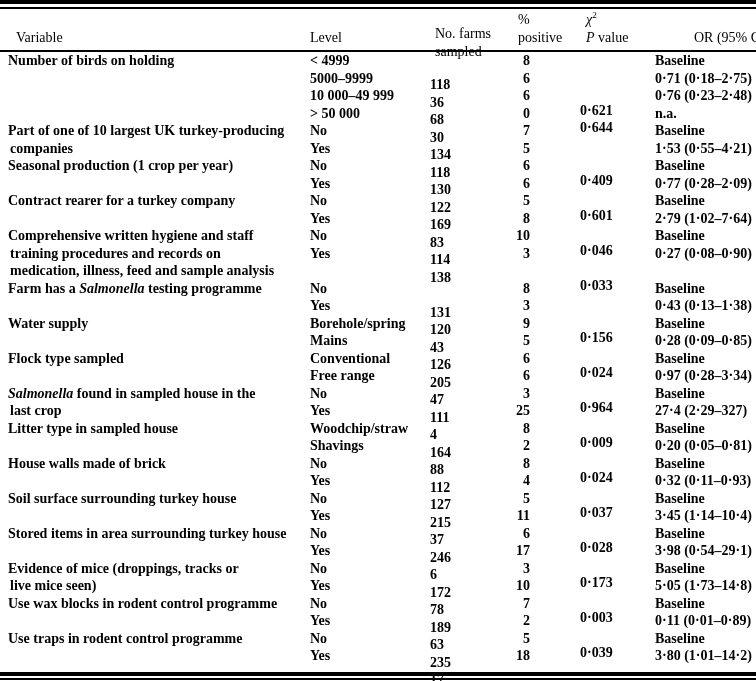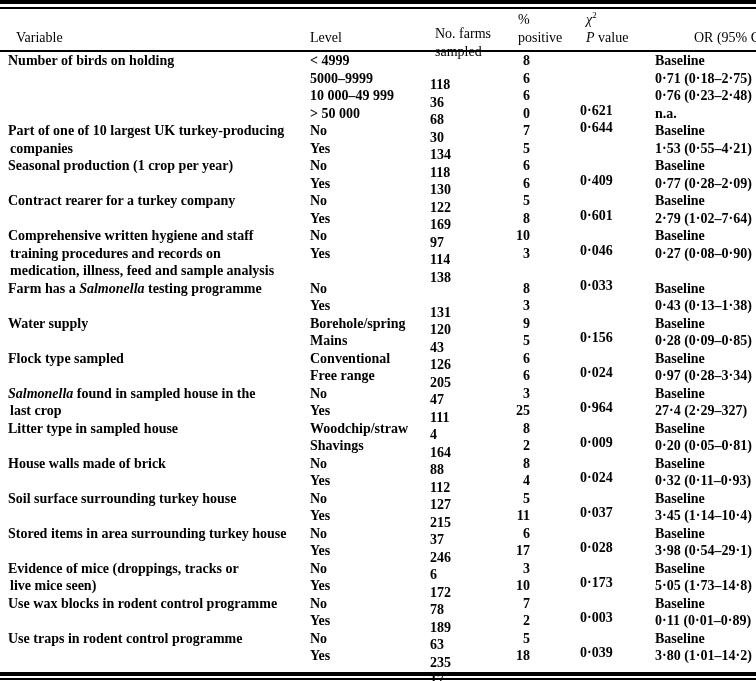--- a/index.html
+++ b/index.html
@@ -145,21 +145,21 @@
     <div class="td v"><span>Contract rearer for a turkey company</span><i></i><span></span></div>
     <div class="td l">No</div>
     <div class="td n">169</div>
     <div class="td pc">5</div>
     <div class="td pv"></div>
     <div class="td or">Baseline</div>
   </div>
       <div class="tr">
     <div class="td v"><span></span><i></i><span></span></div>
     <div class="td l">Yes</div>
-    <div class="td n">97</div>
+    <div class="td n">83</div>
     <div class="td pc">8</div>
     <div class="td pv">0·046</div>
     <div class="td or">2·79 (1·02–7·64)</div>
   </div>
       <div class="tr">
     <div class="td v"><span>Comprehensive written hygiene and staff</span><i></i><span></span></div>
     <div class="td l">No</div>
     <div class="td n">114</div>
     <div class="td pc">10</div>
     <div class="td pv"></div>

